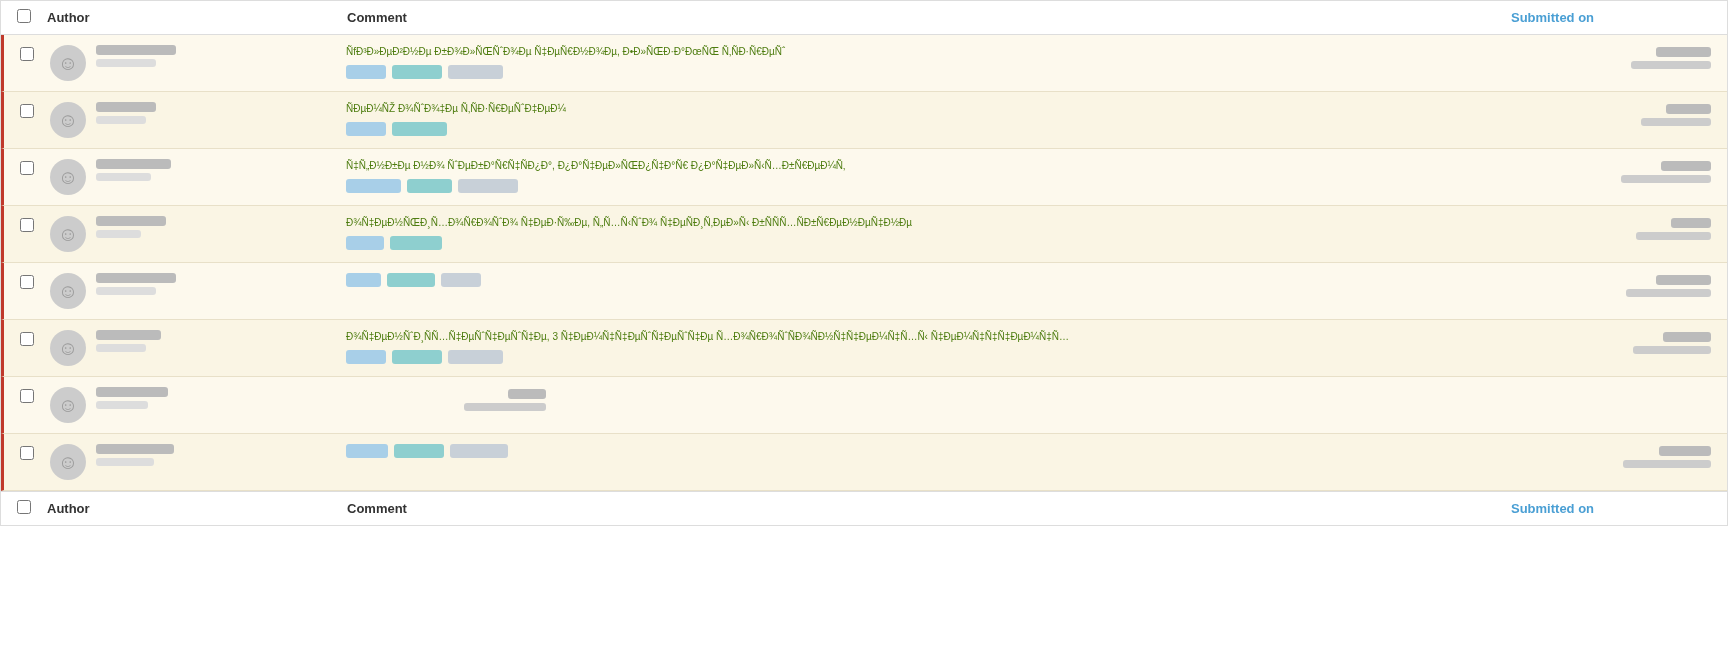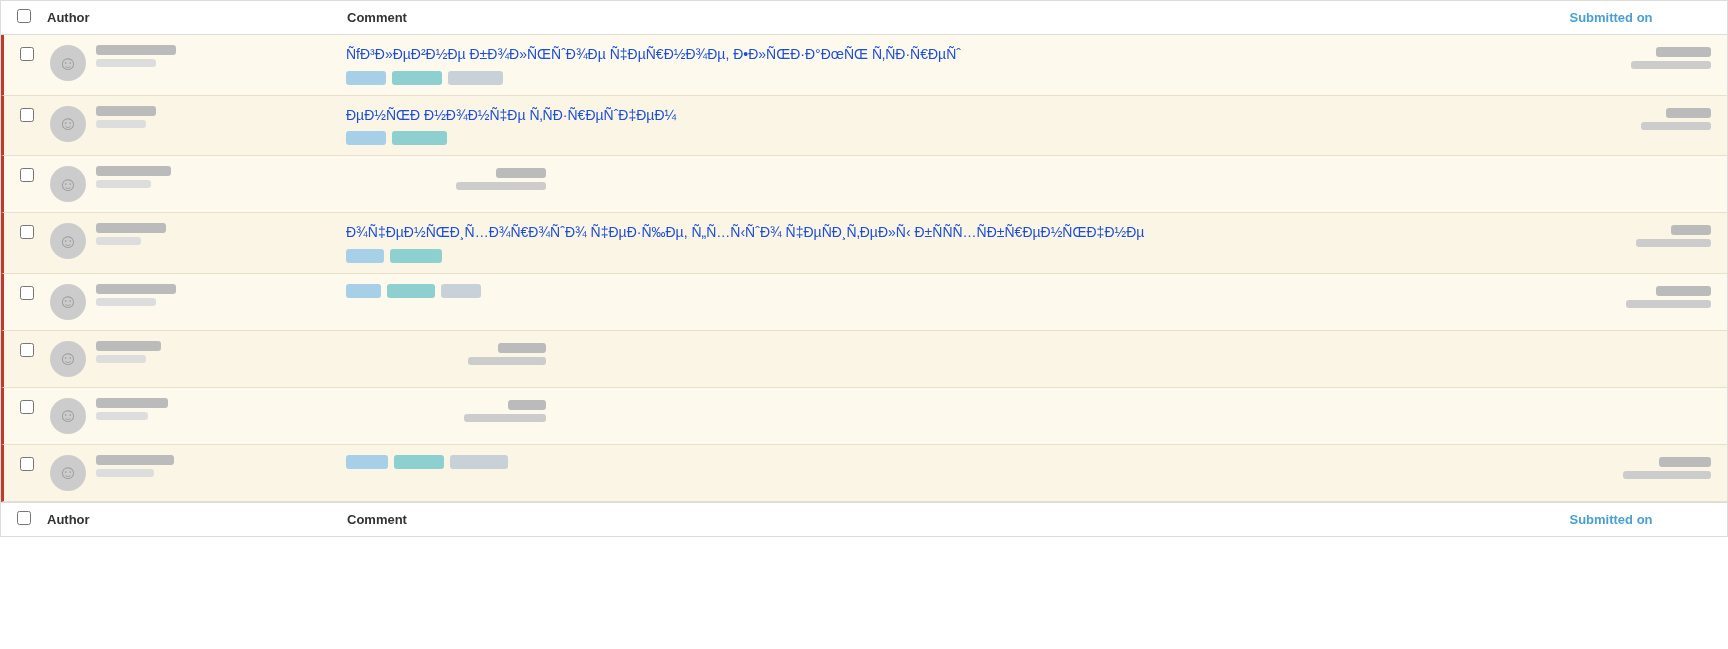--- a/index.html
+++ b/index.html
@@ -31,21 +31,21 @@
     .col-author {
       width: 300px;
       flex-shrink: 0;
     }
     .col-comment {
       flex: 1;
     }
     .col-submitted {
       width: 200px;
       flex-shrink: 0;
-      text-align: center;
+      text-align: left;
     }
     .header-label {
       font-size: 13px;
       font-weight: 600;
       color: #333;
     }
     .header-submitted {
       color: #4a9fd4;
       font-size: 13px;
       font-weight: 600;
@@ -92,22 +92,22 @@
     .author-meta-blur {
       height: 8px;
       border-radius: 3px;
       background: #ddd;
     }
     .comment-content {
       flex: 1;
       padding-right: 20px;
     }
     .comment-text {
-      font-size: 14px;
-      color: #1d4ed8;
+      font-size: 10px;
+      color: #4d7c0f;
       margin-bottom: 6px;
       line-height: 1.4;
     }
     .comment-tags {
       display: flex;
       gap: 6px;
       flex-wrap: wrap;
     }
     .tag {
       height: 14px;
@@ -205,21 +205,21 @@
           <input type="checkbox" style="">
         </div>
         <div class="avatar">
           <span class="avatar-icon">☺</span>
         </div>
         <div class="author-info">
           <div class="author-name-blur" style="width: 60px;"></div>
           <div class="author-meta-blur" style="width: 50px;"></div>
         </div>
         <div class="comment-content">
-          <div class="comment-text">ÐµÐ½ÑŒÐ Ð½Ð¾Ð½Ñ‡Ðµ Ñ‚ÑÐ·Ñ€ÐµÑˆÐ‡ÐµÐ¼</div>
+          <div class="comment-text">ÑÐµÐ¼ÑŽ Ð¾ÑˆÐ¾‡Ðµ Ñ‚ÑÐ·Ñ€ÐµÑˆÐ‡ÐµÐ¼</div>
           <div class="comment-tags">
             <div class="tag tag-blue" style="width: 40px;"></div>
             <div class="tag tag-teal" style="width: 55px;"></div>
           </div>
         </div>
         <div class="submitted-col">
           <div class="submitted-blur-1" style="width: 45px;"></div>
           <div class="submitted-blur-2" style="width: 70px;"></div>
         </div>
       </div>
@@ -227,38 +227,46 @@
         <div class="checkbox-cell">
           <input type="checkbox" style="">
         </div>
         <div class="avatar">
           <span class="avatar-icon">☺</span>
         </div>
         <div class="author-info">
           <div class="author-name-blur" style="width: 75px;"></div>
           <div class="author-meta-blur" style="width: 55px;"></div>
         </div>
+        <div class="comment-content">
+          <div class="comment-text">Ñ‡Ñ„Ð½Ð±Ðµ Ð½Ð¾ ÑˆÐµÐ±Ð°Ñ€Ñ‡ÑÐ¿Ð°, Ð¿Ð°Ñ‡ÐµÐ»ÑŒÐ¿Ñ‡Ð°Ñ€ Ð¿Ð°Ñ‡ÐµÐ»Ñ‹Ñ…Ð±Ñ€ÐµÐ¼Ñ‚</div>
+          <div class="comment-tags">
+            <div class="tag tag-blue" style="width: 55px;"></div>
+            <div class="tag tag-teal" style="width: 45px;"></div>
+            <div class="tag tag-gray" style="width: 60px;"></div>
+          </div>
+        </div>
         <div class="submitted-col">
           <div class="submitted-blur-1" style="width: 50px;"></div>
           <div class="submitted-blur-2" style="width: 90px;"></div>
         </div>
       </div>
       <div class="table-row">
         <div class="checkbox-cell">
           <input type="checkbox" style="">
         </div>
         <div class="avatar">
           <span class="avatar-icon">☺</span>
         </div>
         <div class="author-info">
           <div class="author-name-blur" style="width: 70px;"></div>
           <div class="author-meta-blur" style="width: 45px;"></div>
         </div>
         <div class="comment-content">
-          <div class="comment-text">Ð¾Ñ‡ÐµÐ½ÑŒÐ¸Ñ…Ð¾Ñ€Ð¾ÑˆÐ¾ Ñ‡ÐµÐ·Ñ‰Ðµ, Ñ„Ñ…Ñ‹ÑˆÐ¾ Ñ‡ÐµÑÐ¸Ñ‚ÐµÐ»Ñ‹ Ð±ÑÑÑ…ÑÐ±Ñ€ÐµÐ½ÑŒÐ‡Ð½Ðµ</div>
+          <div class="comment-text">Ð¾Ñ‡ÐµÐ½ÑŒÐ¸Ñ…Ð¾Ñ€Ð¾ÑˆÐ¾ Ñ‡ÐµÐ·Ñ‰Ðµ, Ñ„Ñ…Ñ‹ÑˆÐ¾ Ñ‡ÐµÑÐ¸Ñ‚ÐµÐ»Ñ‹ Ð±ÑÑÑ…ÑÐ±Ñ€ÐµÐ½ÐµÑ‡Ð½Ðµ</div>
           <div class="comment-tags">
             <div class="tag tag-blue" style="width: 38px;"></div>
             <div class="tag tag-teal" style="width: 52px;"></div>
           </div>
         </div>
         <div class="submitted-col">
           <div class="submitted-blur-1" style="width: 40px;"></div>
           <div class="submitted-blur-2" style="width: 75px;"></div>
         </div>
       </div>
@@ -289,20 +297,28 @@
         <div class="checkbox-cell">
           <input type="checkbox" style="">
         </div>
         <div class="avatar">
           <span class="avatar-icon">☺</span>
         </div>
         <div class="author-info">
           <div class="author-name-blur" style="width: 65px;"></div>
           <div class="author-meta-blur" style="width: 50px;"></div>
         </div>
+        <div class="comment-content">
+          <div class="comment-text">Ð¾Ñ‡ÐµÐ½ÑˆÐ¸ÑÑ…Ñ‡ÐµÑˆÑ‡ÐµÑˆÑ‡Ðµ, 3 Ñ‡ÐµÐ¼Ñ‡Ñ‡ÐµÑˆÑ‡ÐµÑˆÑ‡Ðµ Ñ…Ð¾Ñ€Ð¾ÑˆÑÐ¾ÑÐ½Ñ‡Ñ‡ÐµÐ¼Ñ‡Ñ…Ñ‹ Ñ‡ÐµÐ¼Ñ‡Ñ‡Ñ‡ÐµÐ¼Ñ‡Ñ…</div>
+          <div class="comment-tags">
+            <div class="tag tag-blue" style="width: 40px;"></div>
+            <div class="tag tag-teal" style="width: 50px;"></div>
+            <div class="tag tag-gray" style="width: 55px;"></div>
+          </div>
+        </div>
         <div class="submitted-col">
           <div class="submitted-blur-1" style="width: 48px;"></div>
           <div class="submitted-blur-2" style="width: 78px;"></div>
         </div>
       </div>
       <div class="table-row">
         <div class="checkbox-cell">
           <input type="checkbox" style="">
         </div>
         <div class="avatar">

